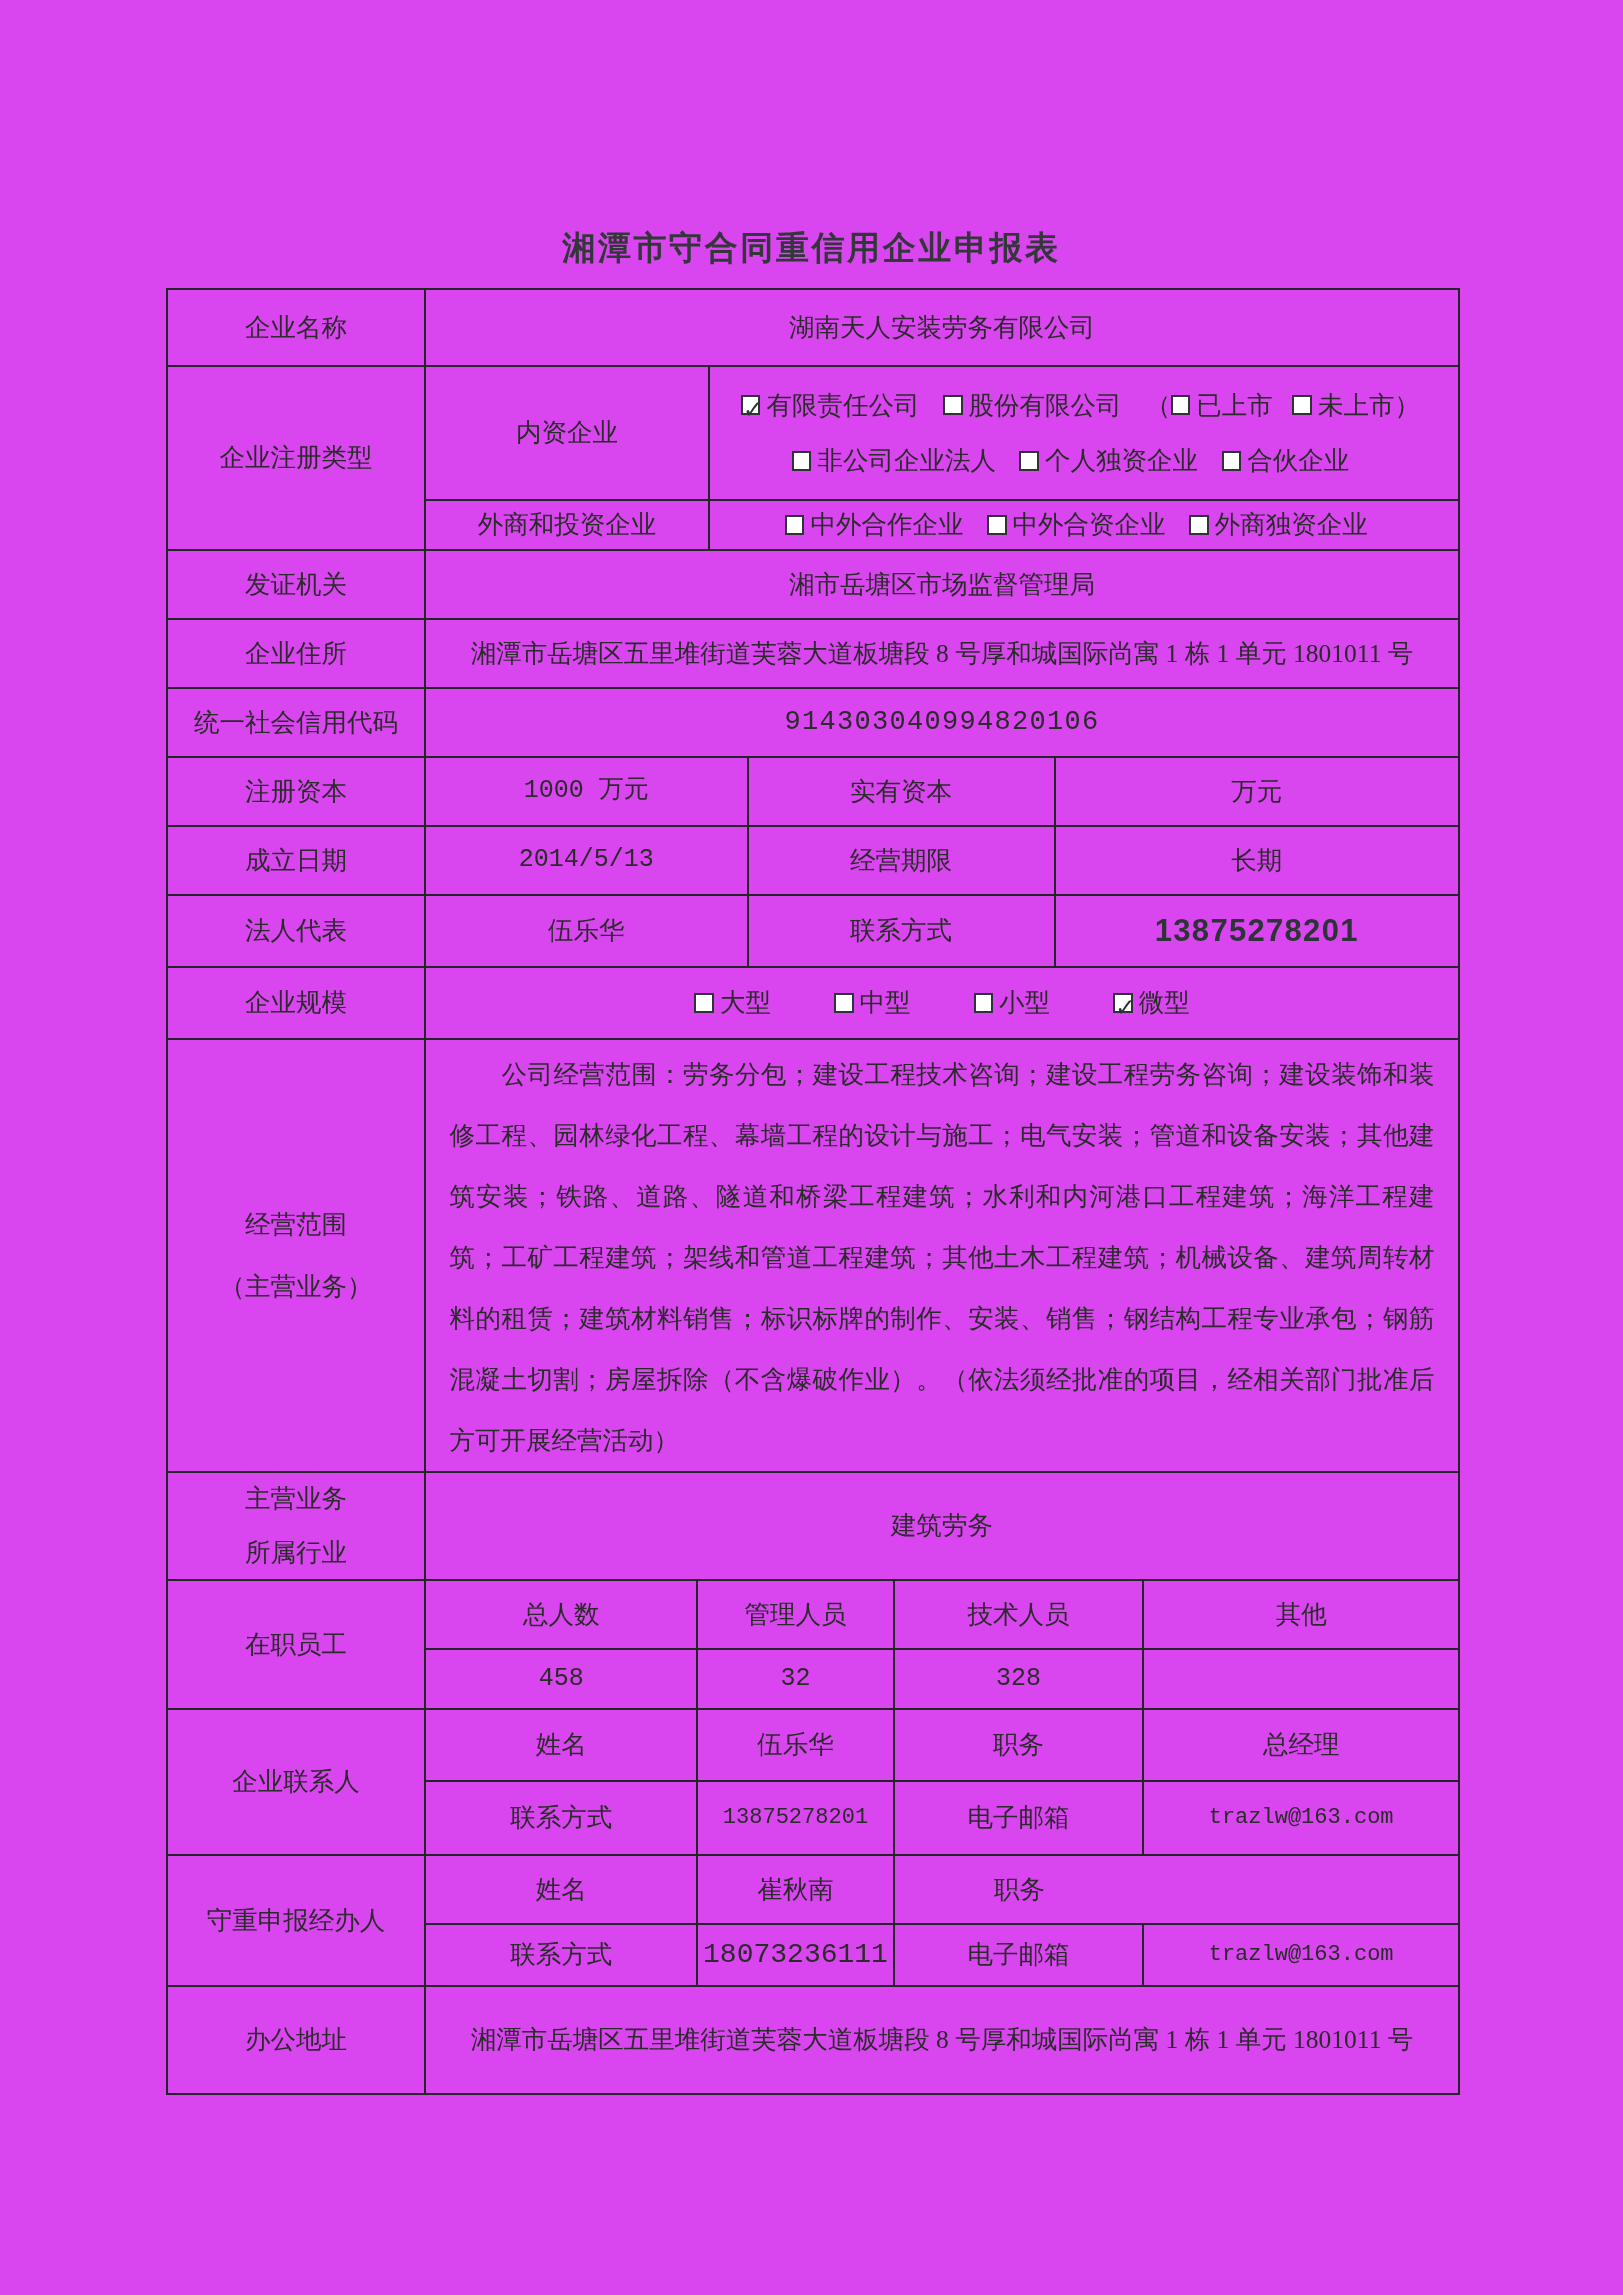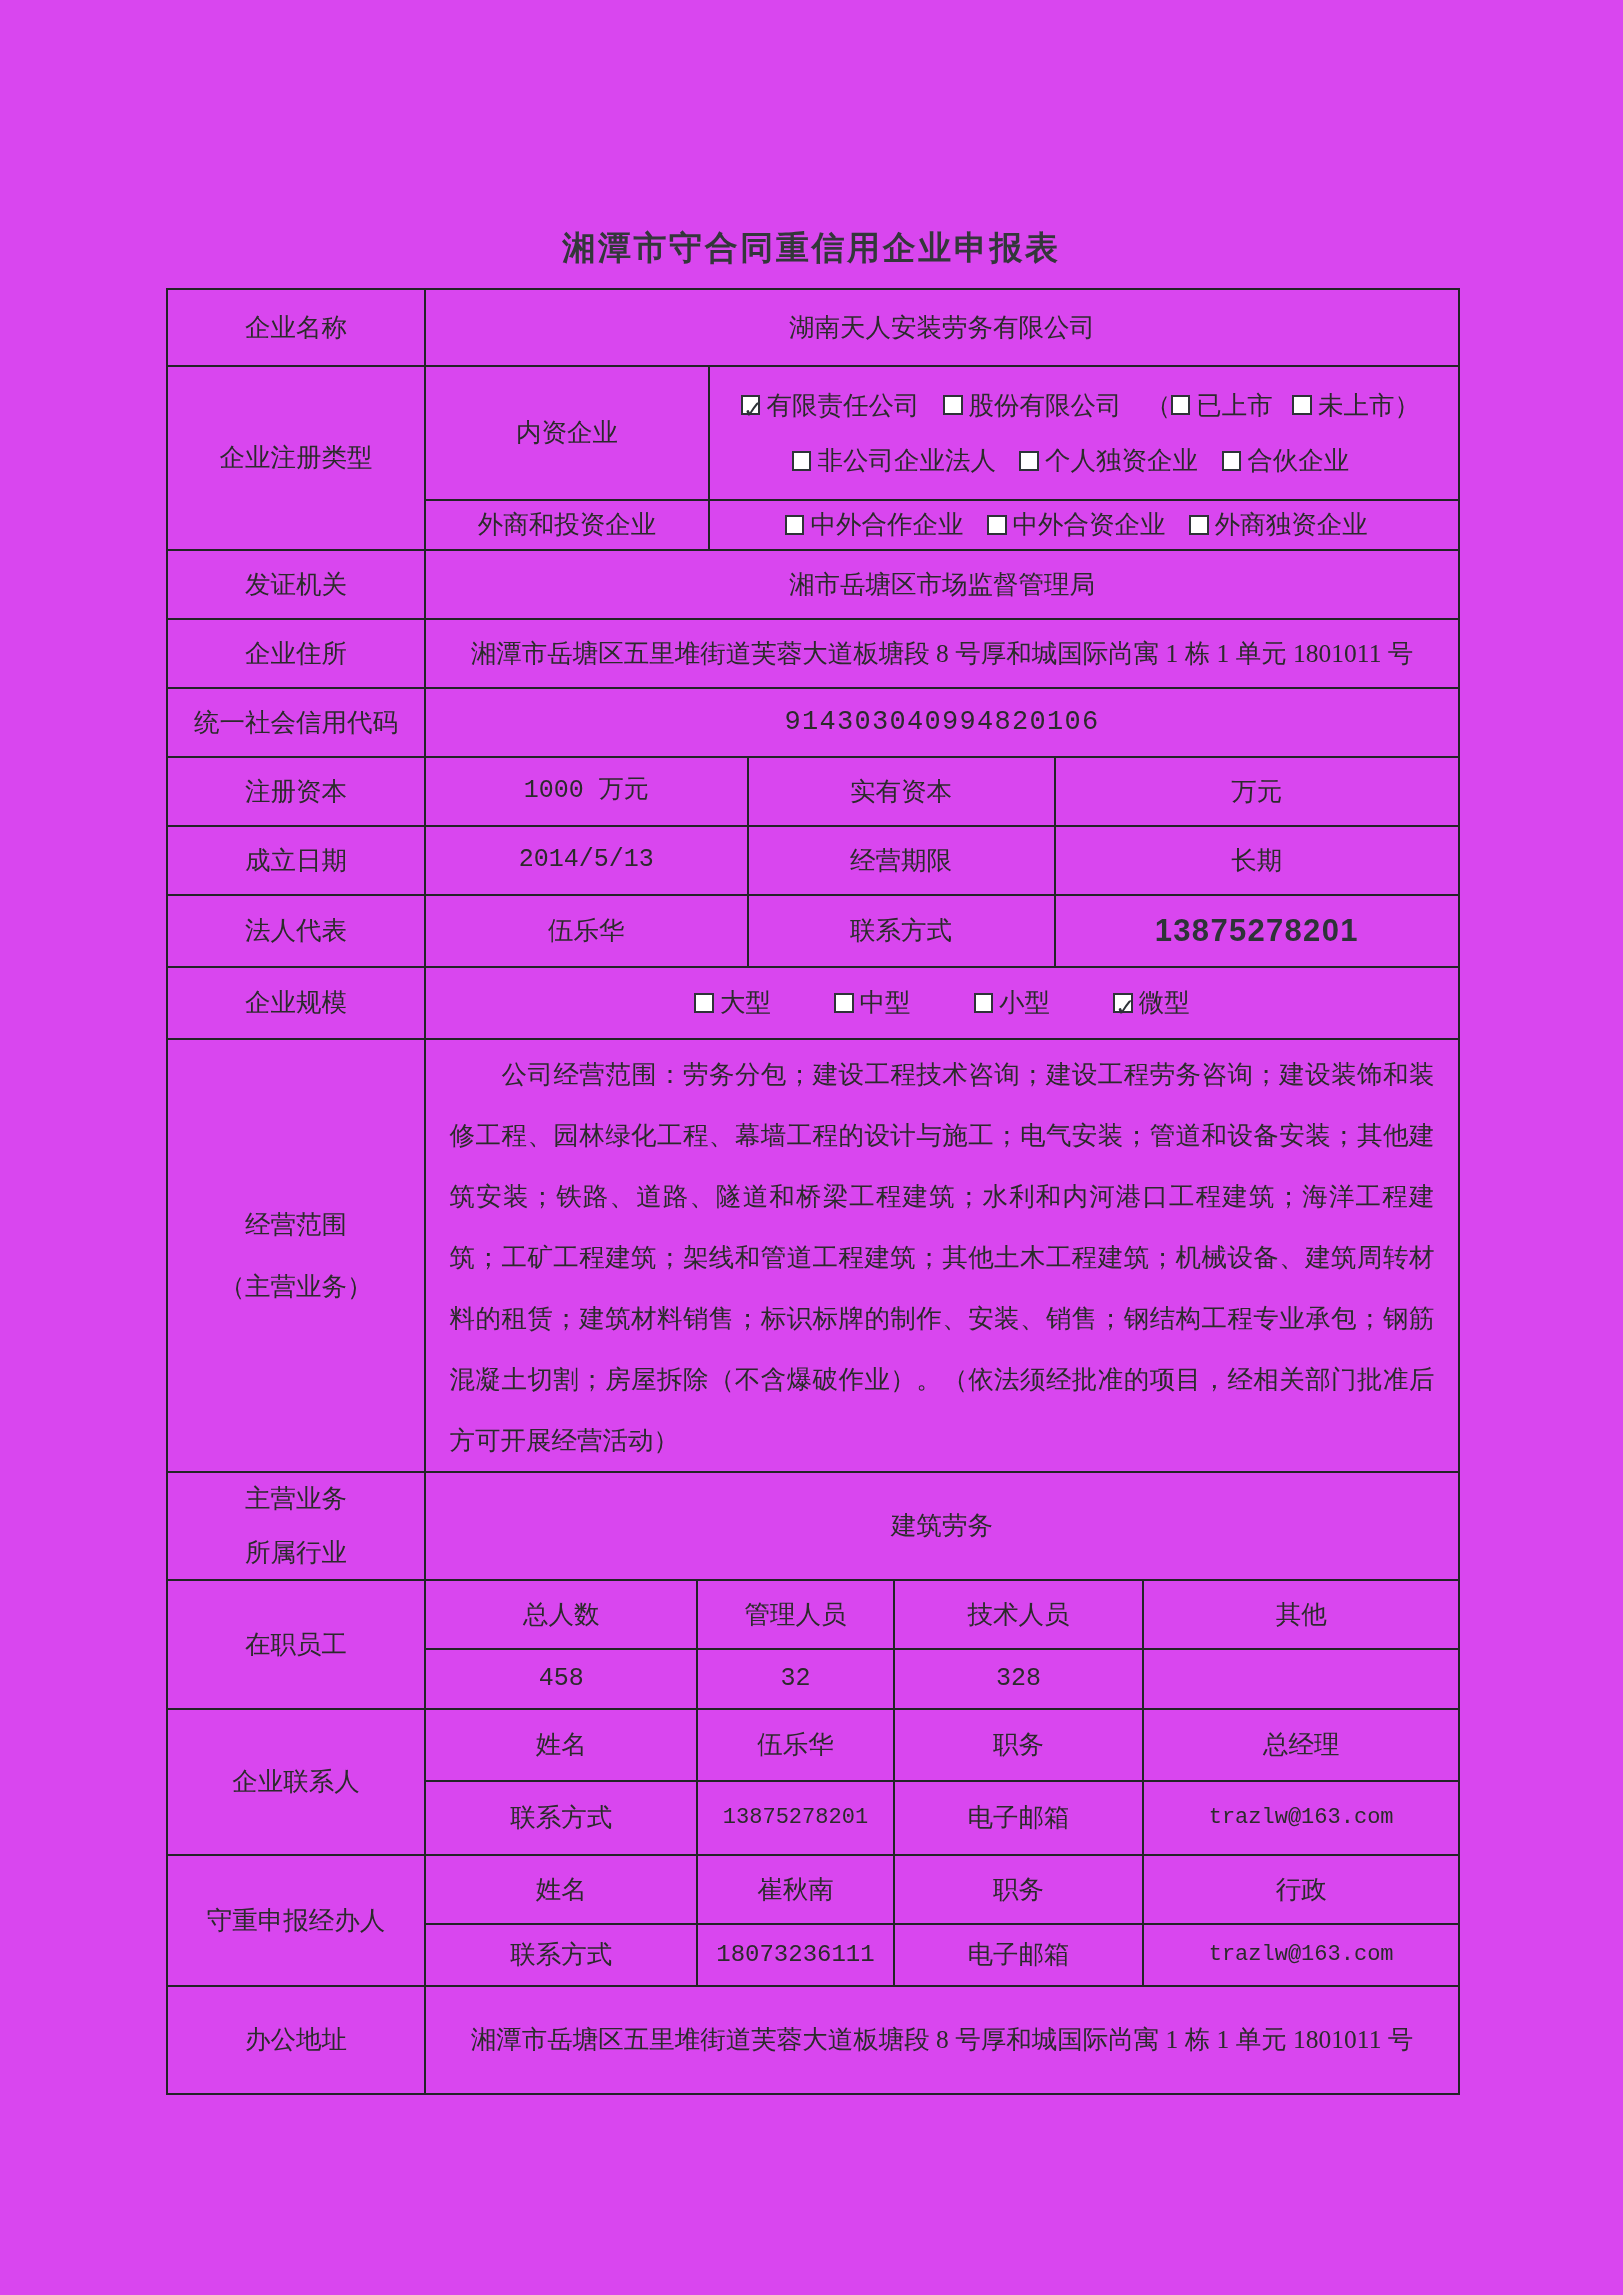--- a/index.html
+++ b/index.html
@@ -276,25 +276,24 @@
       </div>
     </div>
 
     <div class="row">
       <div class="cell label">守重申报经办人</div>
       <div class="group">
         <div class="subrow" style="height:69px">
           <div class="cell ec1">姓名</div>
           <div class="cell ec2">崔秋南</div>
           <div class="cell ec3">职务</div>
-          <div class="cell grow">行政</div>
         </div>
         <div class="subrow" style="height:60px">
           <div class="cell ec1">联系方式</div>
-          <div class="cell ec2 mono" style="font-size:24px">18073236111</div>
+          <div class="cell ec2 mono" style="font-size:28px">18073236111</div>
           <div class="cell ec3">电子邮箱</div>
           <div class="cell grow mono" style="font-size:22px">trazlw@163.com</div>
         </div>
       </div>
     </div>
 
     <div class="row" style="height:106px">
       <div class="cell label">办公地址</div>
       <div class="cell grow">湘潭市岳塘区五里堆街道芙蓉大道板塘段 8 号厚和城国际尚寓 1 栋 1 单元 1801011 号</div>
     </div>

